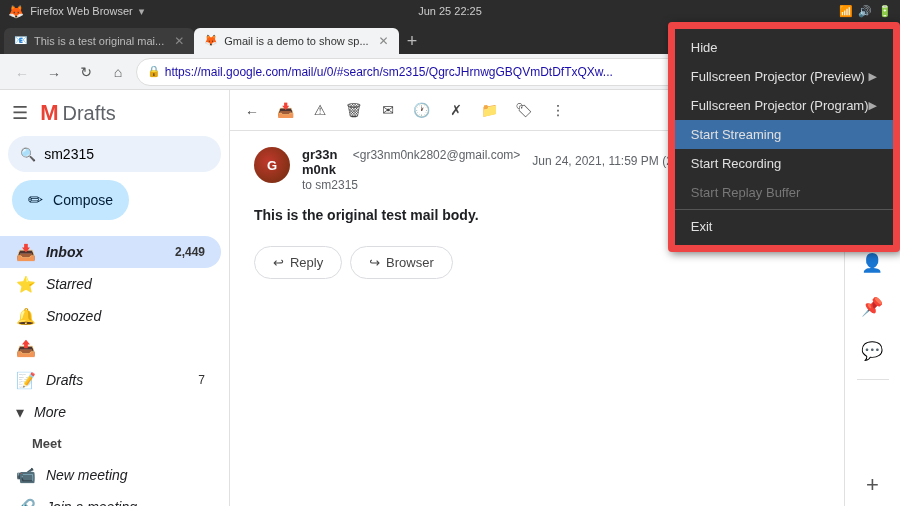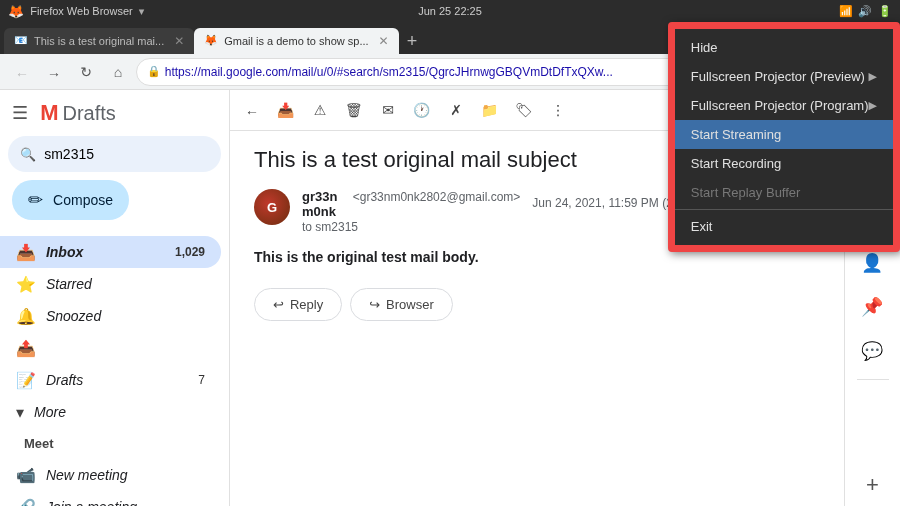--- a/index.html
+++ b/index.html
@@ -139,21 +139,21 @@
       border-radius: 0 20px 20px 0;
       gap: 10px;
       font-size: 14px;
       color: #202124;
       margin-right: 8px;
     }
     .nav-item.active { background: #d3e3fd; font-weight: 600; }
     .nav-item .icon { font-size: 16px; color: #444; }
     .nav-item .label { flex: 1; font-style: italic; }
     .nav-item .count { font-size: 12px; color: #333; }
-    .meet-label { padding: 8px 24px; font-size: 13px; font-weight: 600; color: #444; }
+    .meet-label { padding: 8px 32px; font-size: 13px; font-weight: 600; color: #444; }
 
     
     .gmail-main {
       flex: 1;
       background: #fff;
       display: flex;
       flex-direction: column;
       overflow: hidden;
     }
 
@@ -313,21 +313,21 @@
       </div>
 
       <button class="compose-btn">
         <span class="compose-icon">✏</span>
         <span>Compose</span>
       </button>
 
       <div class="nav-item active">
         <span class="icon">📥</span>
         <span class="label">Inbox</span>
-        <span class="count">1,029</span>
+        <span class="count">2,449</span>
       </div>
       <div class="nav-item">
         <span class="icon">⭐</span>
         <span class="label">Starred</span>
       </div>
       <div class="nav-item">
         <span class="icon">🔔</span>
         <span class="label">Snoozed</span>
       </div>
       <div class="nav-item">
@@ -364,21 +364,20 @@
         <button class="toolbar-btn">🗑</button>
         <button class="toolbar-btn">✉</button>
         <button class="toolbar-btn">🕐</button>
         <button class="toolbar-btn">✗</button>
         <button class="toolbar-btn">📁</button>
         <button class="toolbar-btn">🏷</button>
         <button class="toolbar-btn">⋮</button>
       </div>
 
       <div class="email-content">
-        <div class="email-subject">This is a test original mail subject</div>
 
         <div class="email-header">
           <div class="email-avatar" style="background: radial-gradient(circle at 40% 40%, #c0392b, #6b2d0e); font-size:13px;">
             <span>G</span>
           </div>
           <div class="email-meta">
             <div style="display:flex; align-items:baseline; gap:4px;">
               <span class="email-sender">gr33n m0nk</span>
               <span class="email-from-detail">&lt;gr33nm0nk2802@gmail.com&gt;</span>
             </div>

